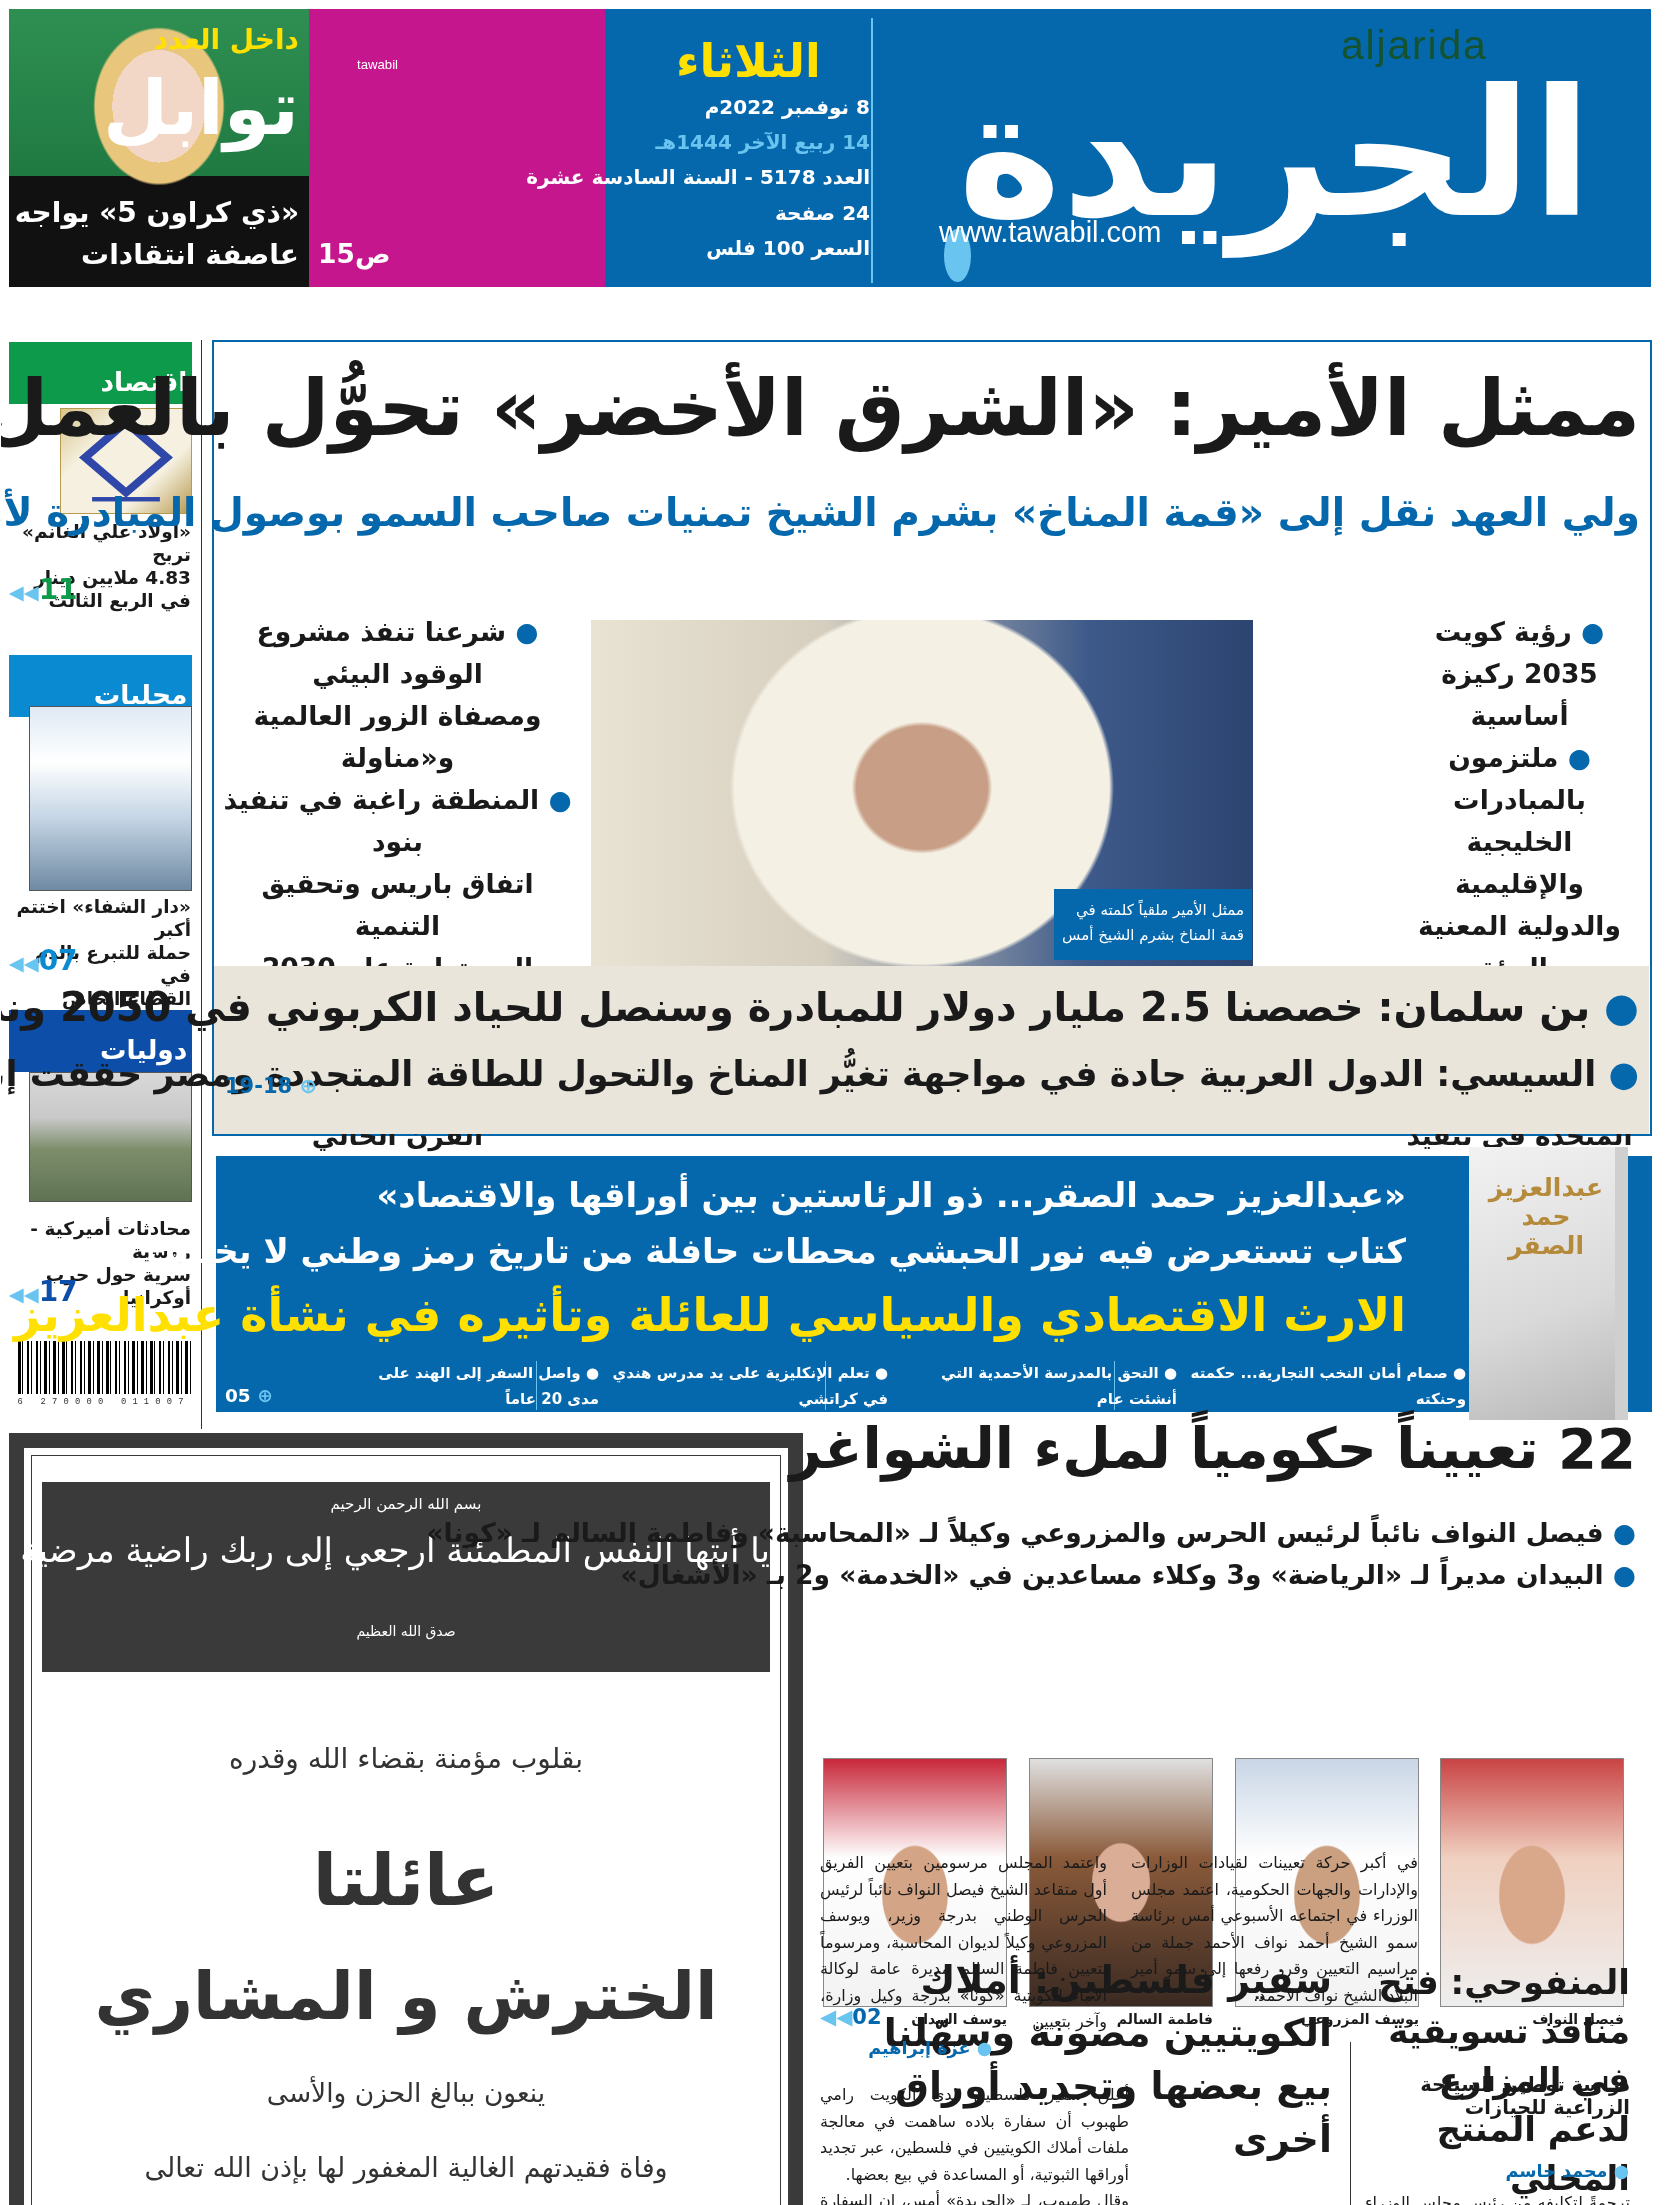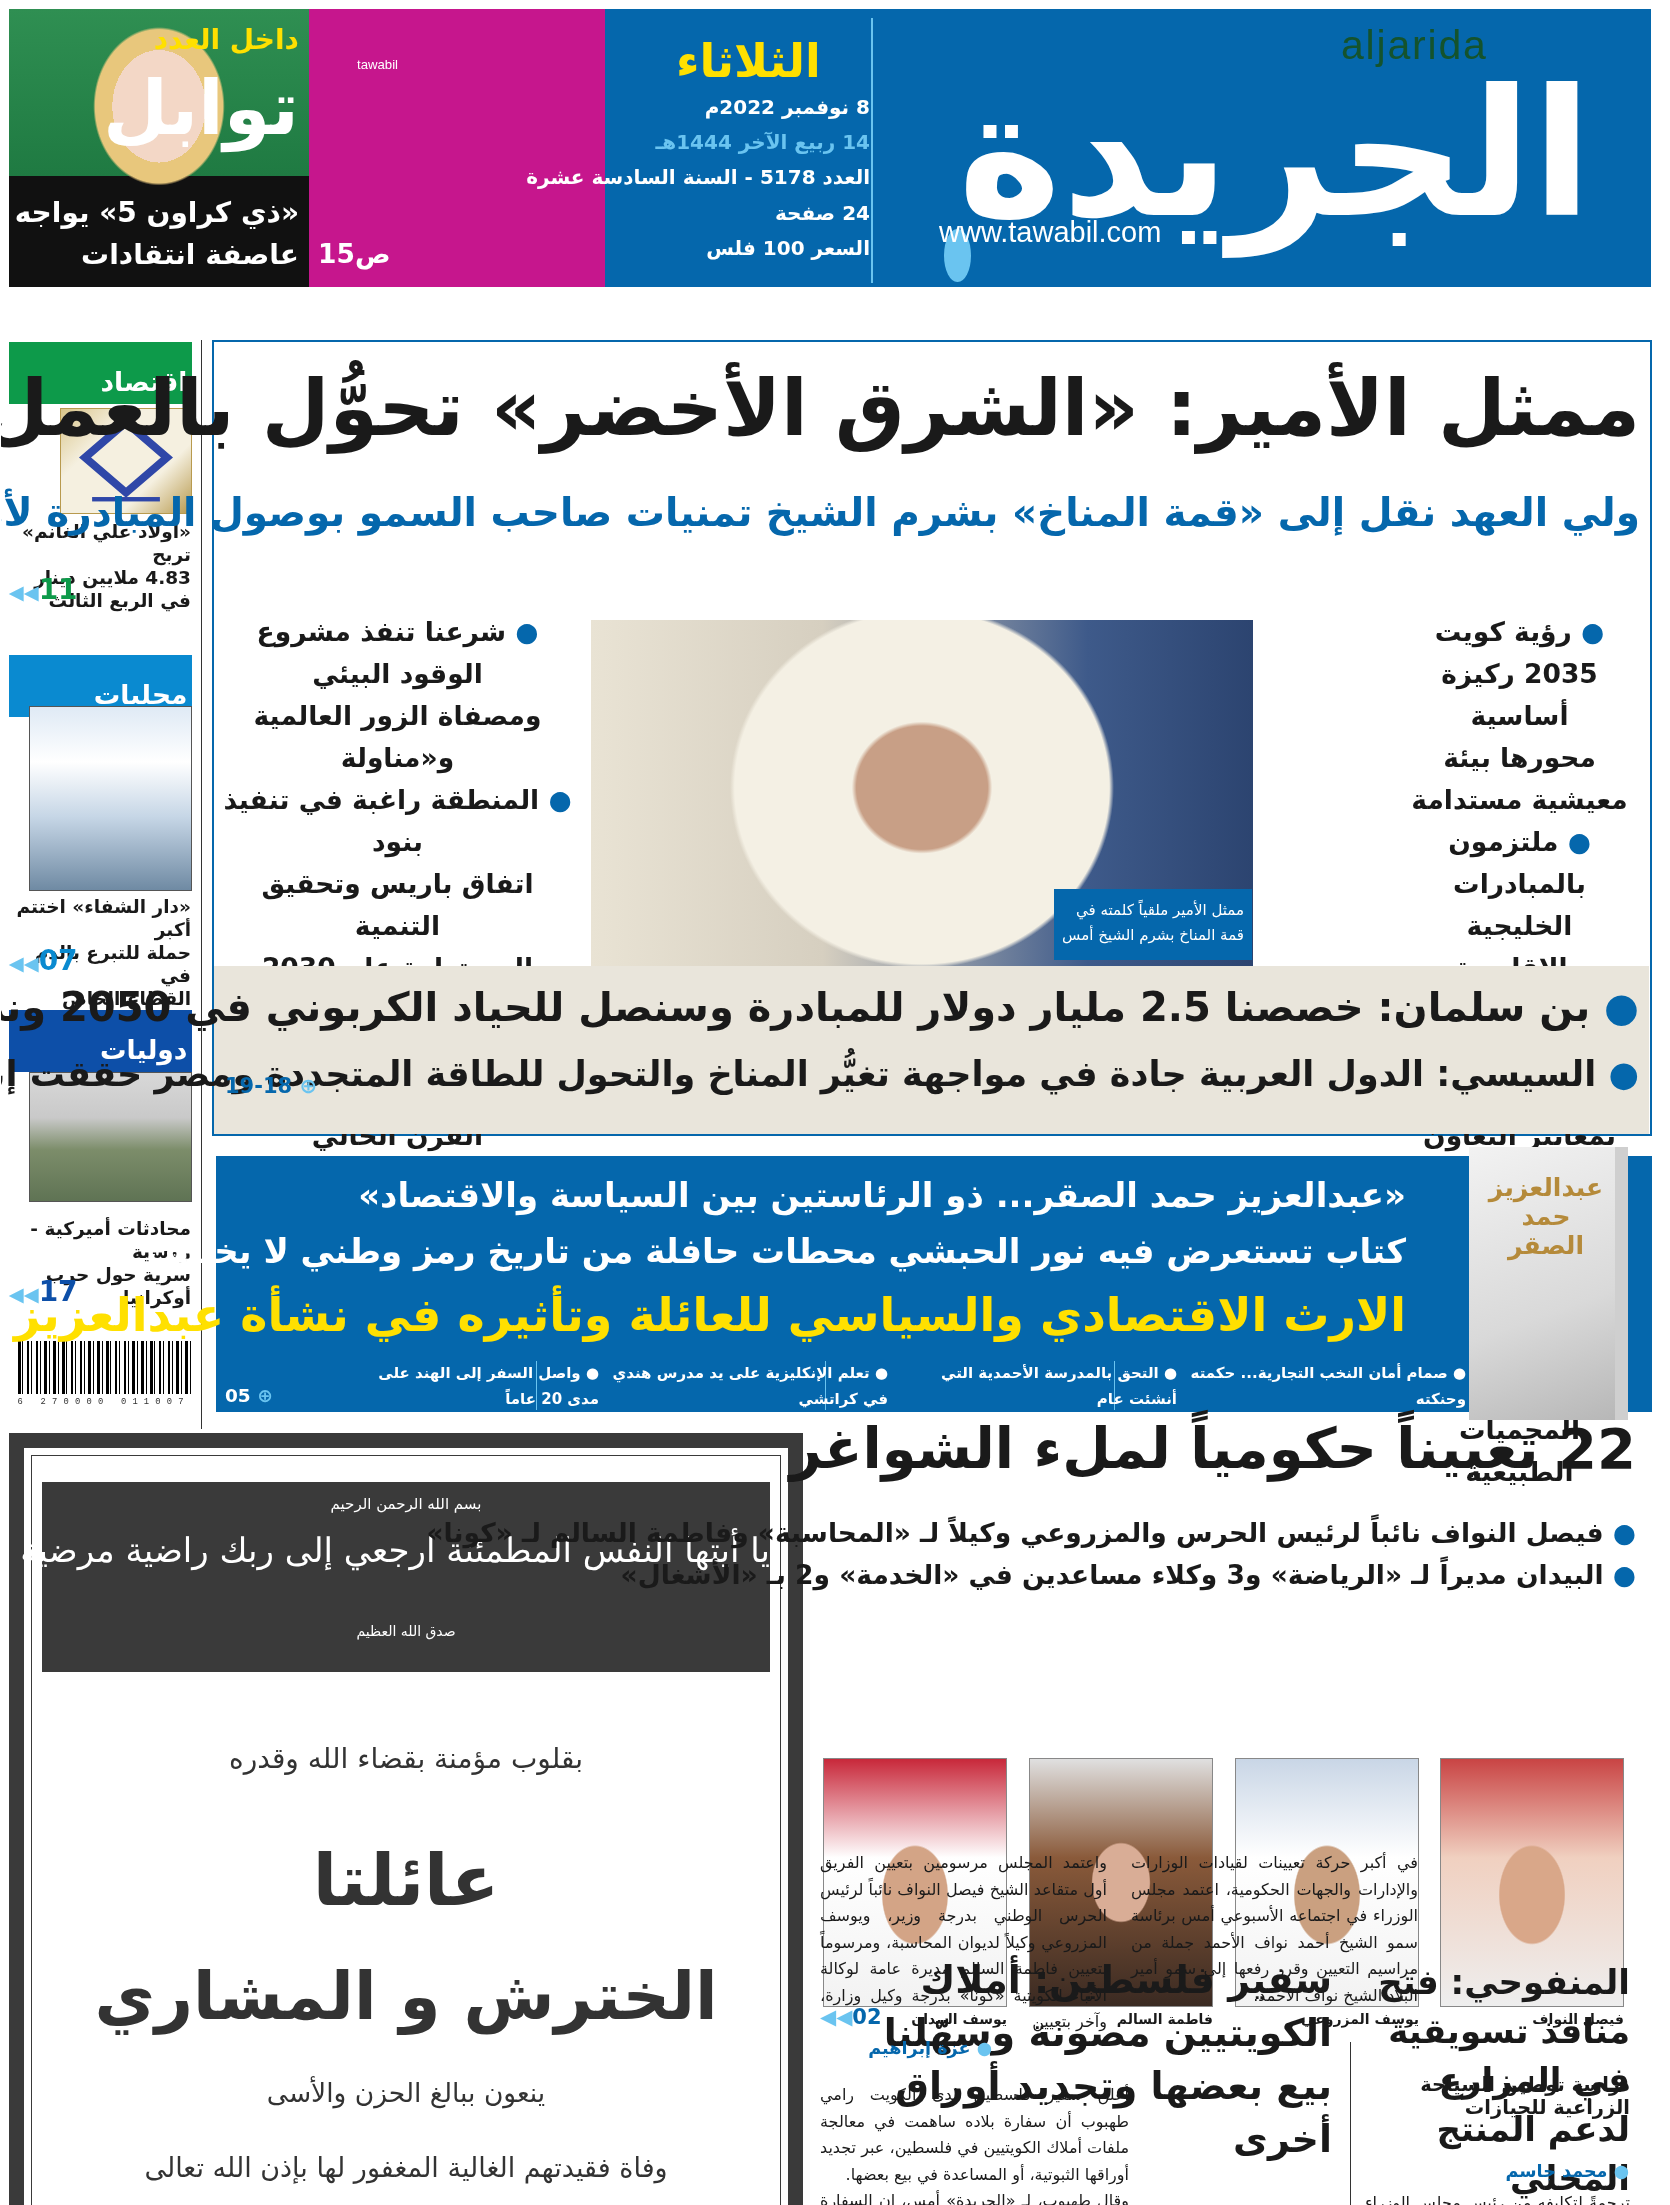--- a/index.html
+++ b/index.html
@@ -144,21 +144,21 @@
 <div class="abs rail-page" style="top:1275px; color:#0d4fa8;"><span class="arr">◀◀</span><span>17</span></div>
 
 <div class="abs" id="barcode"></div>
 <div class="abs" id="barcode-num">6 270000 011007</div>
 
 <div class="abs" id="lead-frame"></div>
 <div class="abs" id="lead-title">ممثل الأمير: «الشرق الأخضر» تحوُّل بالعمل المناخي</div>
 <div class="abs" id="lead-sub">ولي العهد نقل إلى «قمة المناخ» بشرم الشيخ تمنيات صاحب السمو بوصول المبادرة لأهدافها</div>
 
 <div class="abs" style="right:37px; top:611px; width:229px;">
-  <div class="lead-bullet"><span class="dot">● </span><span>رؤية كويت 2035 ركيزة أساسية</span><br><span>محورها بيئة معيشية مستدامة</span></div>
+  <div class="lead-bullet"><span class="dot">● </span><span>رؤية كويت 2035 ركيزة أساسية</span><br></div>
   <div class="lead-bullet"><span class="dot">● </span><span>ملتزمون بالمبادرات الخليجية</span><br><span>والإقليمية والدولية المعنية بالبيئة</span></div>
   <div class="lead-bullet"><span class="dot">● </span><span>متمسكون بمعايير التعاون مع الأمم</span><br><span>المتحدة في تنفيذ المشاريع البيئية</span></div>
   <div class="lead-bullet"><span class="dot">● </span><span>حريصون على زيادة المسطحات</span><br><span>الخضراء وإقامة المحميات الطبيعية</span></div>
 </div>
 
 <div class="abs" id="lead-photo"></div>
 <div class="abs" id="lead-caption">ممثل الأمير ملقياً كلمته في قمة المناخ بشرم الشيخ أمس</div>
 
 <div class="abs" style="left:221px; top:611px; width:353px;">
   <div class="lead-bullet"><span class="dot">● </span><span>شرعنا تنفذ مشروع الوقود البيئي</span><br><span>ومصفاة الزور العالمية و«مناولة</span><br></div>
@@ -167,21 +167,21 @@
 </div>
 
 <div class="abs" id="lead-bottom"></div>
 <div class="abs lead-bottom-line" style="top:984px;"><span class="dot">● </span><span>بن سلمان: خصصنا 2.5 مليار دولار للمبادرة وسنصل للحياد الكربوني في 2050 ونصف طاقتنا نظيفة في 2030</span></div>
 <div class="abs lead-bottom-line" style="top:1054px; font-size:35px;"><span class="dot">● </span><span>السيسي: الدول العربية جادة في مواجهة تغيُّر المناخ والتحول للطاقة المتجددة ومصر حققت إنجازات في «النقل النظيف»</span></div>
 <div class="abs" id="lead-ref"><span>19-18</span> <span style="color:#6ac4f0;">⊕</span></div>
 
 <div class="abs" id="book-box"></div>
 <div class="abs" id="book-image"></div>
 <div class="abs" id="book-img-title">عبدالعزيز حمد الصقر</div>
-<div class="abs" id="book-q">«عبدالعزيز حمد الصقر... ذو الرئاستين بين السياسة والاقتصاد»</div>
+<div class="abs" id="book-q">«عبدالعزيز حمد الصقر... ذو الرئاستين بين أوراقها والاقتصاد»</div>
 <div class="abs" id="book-s">كتاب تستعرض فيه نور الحبشي محطات حافلة من تاريخ رمز وطني لا يختلف عليه كويتيان</div>
 <div class="abs" id="book-h">الارث الاقتصادي والسياسي للعائلة وتأثيره في نشأة عبدالعزيز الصقر</div>
 
 <div class="abs book-col" style="right:205px;"><span>● </span><span>صمام أمان النخب التجارية... حكمته وحنكته</span><br><span>جعلته الرقم الصعب في المشهد السياسي</span></div>
 <div class="abs book-col-sep" style="left:1114px;"></div>
 <div class="abs book-col" style="right:494px;"><span>● </span><span>التحق بالمدرسة الأحمدية التي أنشئت عام</span><br><span>1921 وكان والده أبرز مؤسسيها وداعميها</span></div>
 <div class="abs book-col-sep" style="left:825px;"></div>
 <div class="abs book-col" style="right:783px;"><span>● </span><span>تعلم الإنكليزية على يد مدرس هندي في كراتشي</span><br><span>وانتسب إلى مدرسة «سانت ماري» في بومبي</span></div>
 <div class="abs book-col-sep" style="left:536px;"></div>
 <div class="abs book-col" style="right:1072px; width:247px;"><span>● </span><span>واصل السفر إلى الهند على مدى 20 عاماً</span><br><span>وكان مسؤولاً عن تجارة العائلة</span></div>

